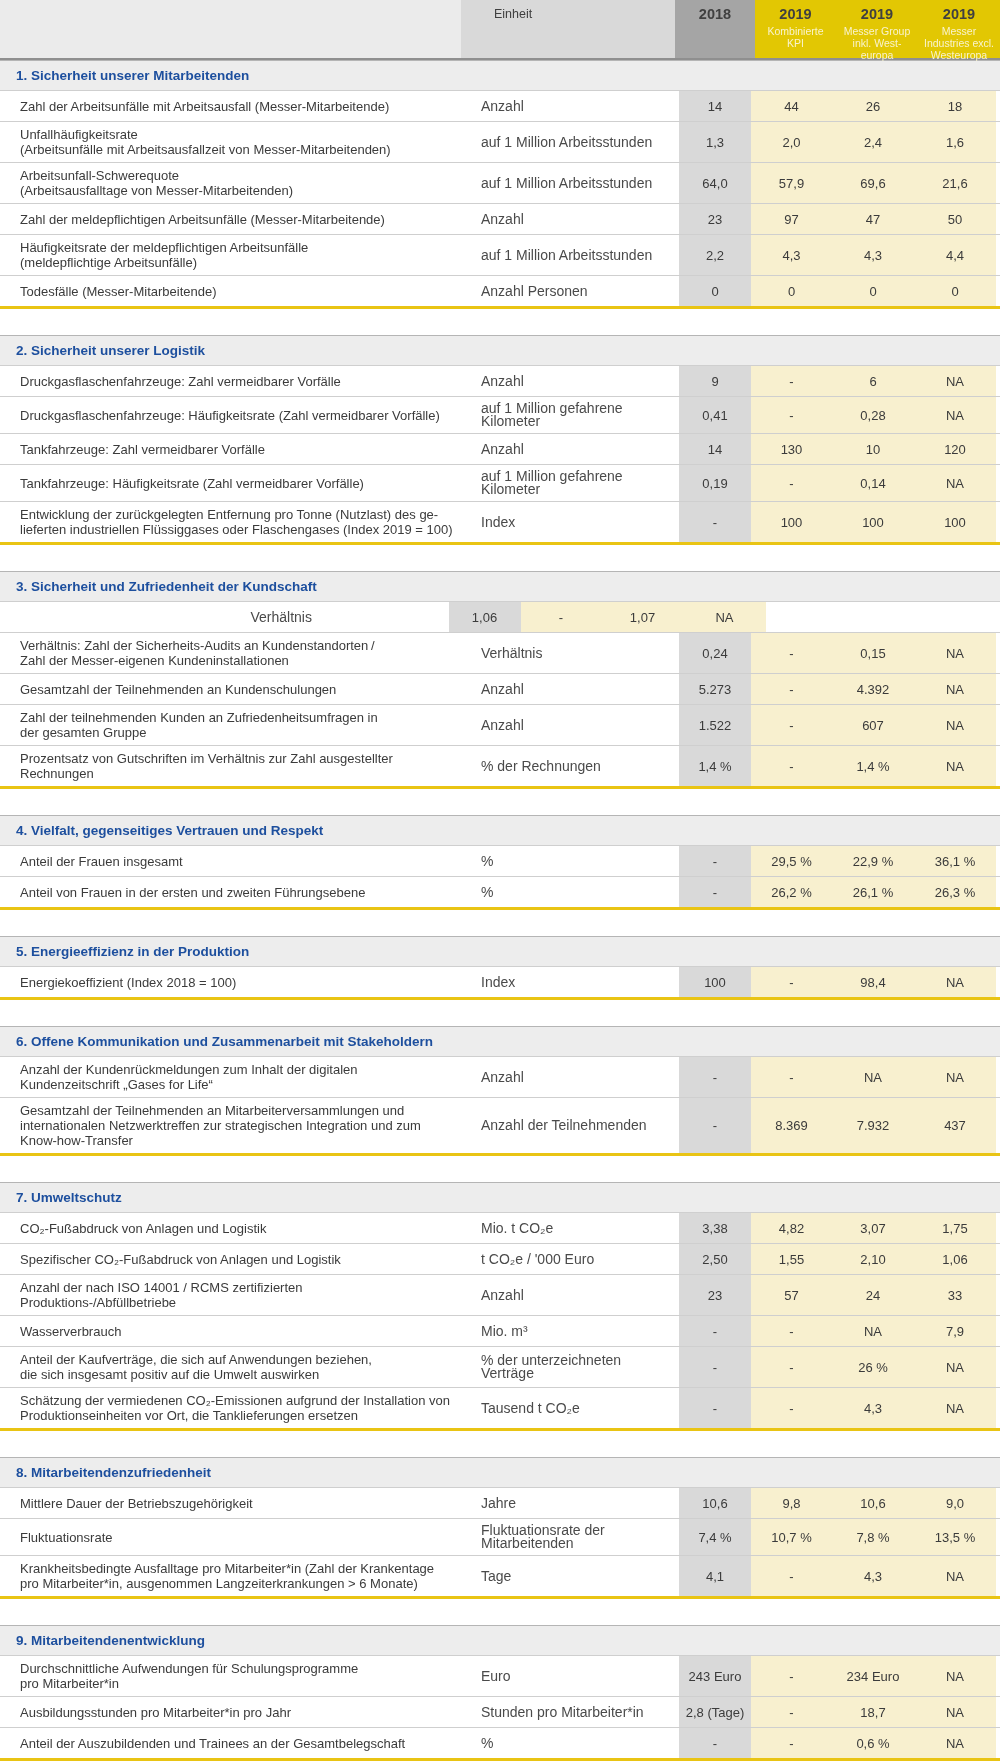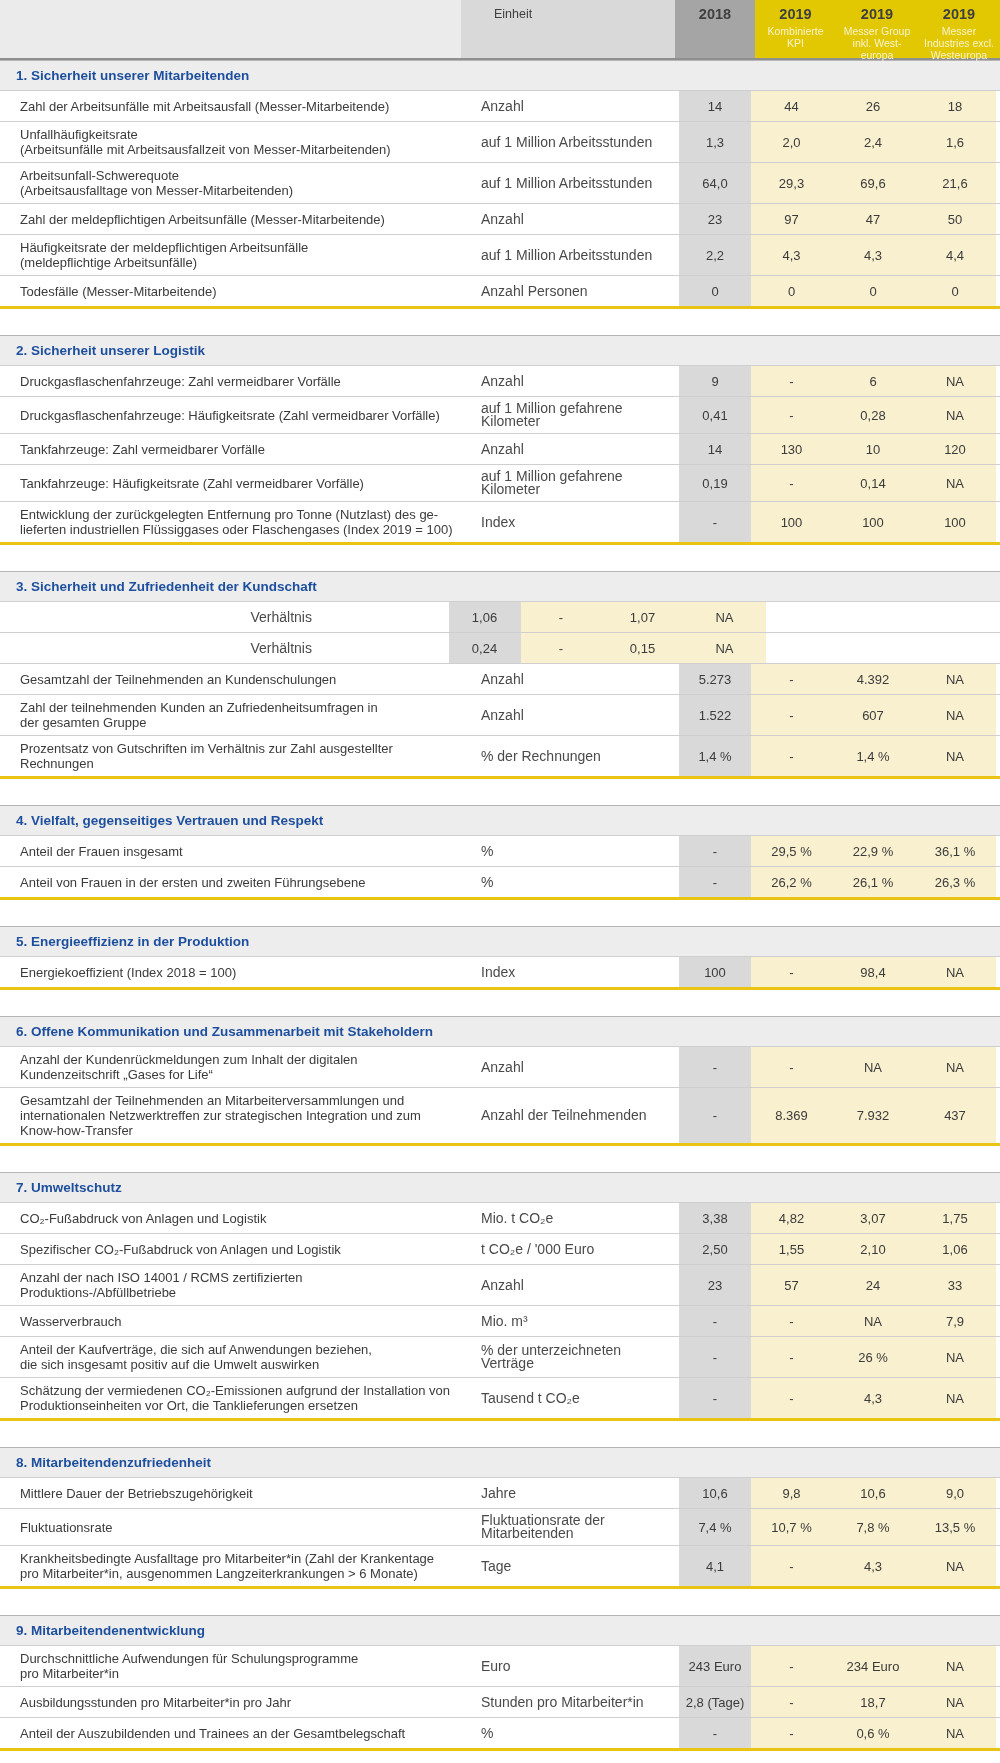--- a/index.html
+++ b/index.html
@@ -106,21 +106,21 @@
           <div class="cell c-v c-2018">1,3</div>
           <div class="cell c-v c-y w81">2,0</div>
           <div class="cell c-v c-y w82">2,4</div>
           <div class="cell c-v c-y w82">1,6</div>
         </div>
         <div class="row">
           <div class="cell c-label">Arbeitsunfall-Schwerequote
 (Arbeitsausfalltage von Messer-Mitarbeitenden)</div>
           <div class="cell c-unit">auf 1 Million Arbeitsstunden</div>
           <div class="cell c-v c-2018">64,0</div>
-          <div class="cell c-v c-y w81">29,3</div>
+          <div class="cell c-v c-y w81">57,9</div>
           <div class="cell c-v c-y w82">69,6</div>
           <div class="cell c-v c-y w82">21,6</div>
         </div>
         <div class="row">
           <div class="cell c-label">Zahl der meldepflichtigen Arbeitsunfälle (Messer-Mitarbeitende)</div>
           <div class="cell c-unit">Anzahl</div>
           <div class="cell c-v c-2018">23</div>
           <div class="cell c-v c-y w81">97</div>
           <div class="cell c-v c-y w82">47</div>
           <div class="cell c-v c-y w82">50</div>
@@ -196,20 +196,22 @@
           <span class="section-title">3. Sicherheit und Zufriedenheit der Kundschaft</span>
         </div>
         <div class="row">
           <div class="cell c-unit">Verhältnis</div>
           <div class="cell c-v c-2018">1,06</div>
           <div class="cell c-v c-y w81">-</div>
           <div class="cell c-v c-y w82">1,07</div>
           <div class="cell c-v c-y w82">NA</div>
         </div>
         <div class="row">
+          <div class="cell c-label">Verhältnis: Zahl der Sicherheits-Audits an Kundenstandorten /
+Zahl der Messer-eigenen Kundeninstallationen</div>
           <div class="cell c-unit">Verhältnis</div>
           <div class="cell c-v c-2018">0,24</div>
           <div class="cell c-v c-y w81">-</div>
           <div class="cell c-v c-y w82">0,15</div>
           <div class="cell c-v c-y w82">NA</div>
         </div>
         <div class="row">
           <div class="cell c-label">Gesamtzahl der Teilnehmenden an Kundenschulungen</div>
           <div class="cell c-unit">Anzahl</div>
           <div class="cell c-v c-2018">5.273</div>

